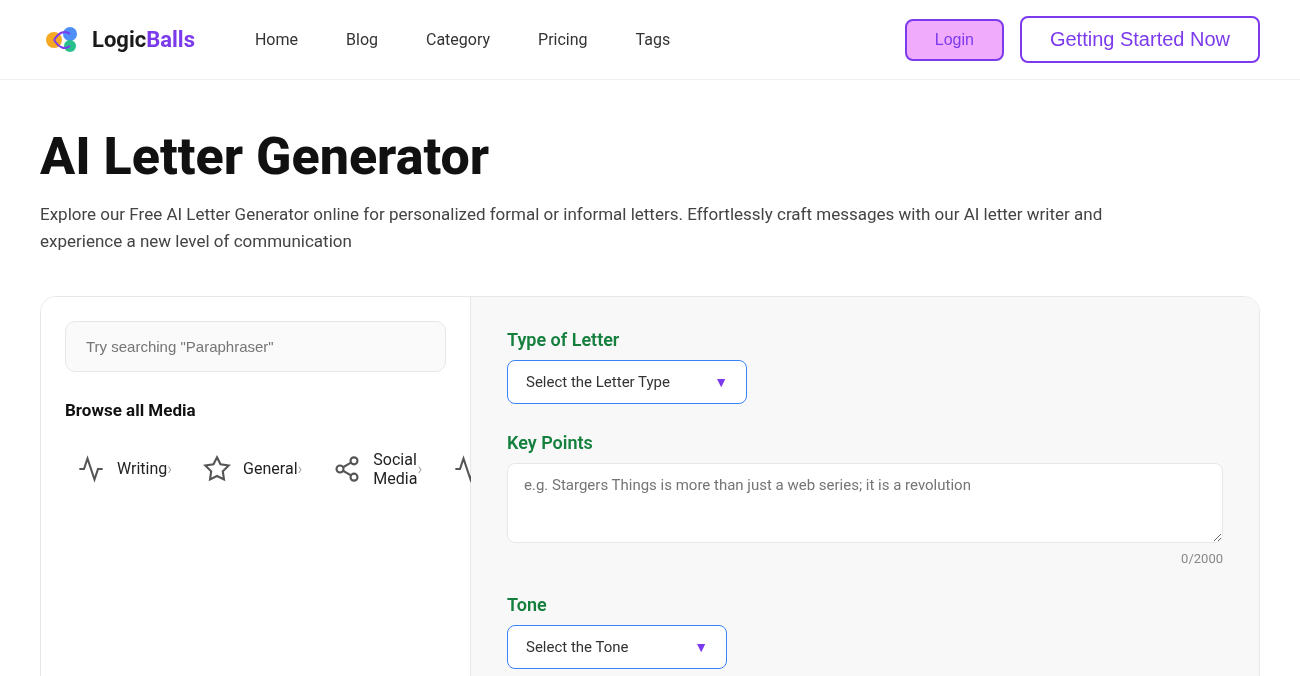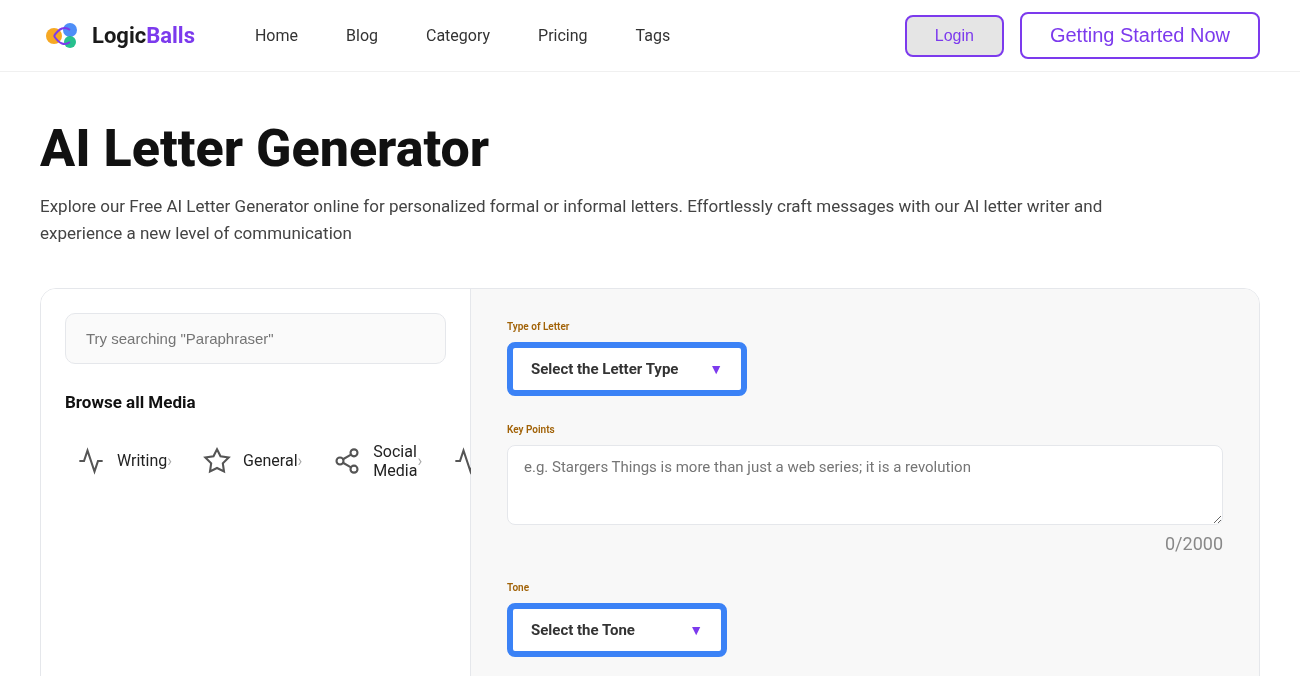--- a/index.html
+++ b/index.html
@@ -13,21 +13,21 @@
       color: #1a1a1a;
       width: 1300px;
       min-height: 676px;
     }
 
     
     .navbar {
       display: flex;
       align-items: center;
       padding: 0 40px;
-      height: 72px;
+      height: 80px;
       border-bottom: 1px solid #f0f0f0;
       gap: 40px;
     }
     .logo {
       display: flex;
       align-items: center;
       gap: 8px;
       text-decoration: none;
       margin-right: 20px;
     }
@@ -61,21 +61,21 @@
     .nav-actions {
       display: flex;
       align-items: center;
       gap: 16px;
       margin-left: auto;
     }
     .btn-login {
       padding: 10px 28px;
       border: 2px solid #7c3aed;
       border-radius: 8px;
-      background: #e5e5e5;
+      background: #f0abfc;
       color: #7c3aed;
       font-size: 16px;
       font-weight: 500;
       cursor: pointer;
     }
     .btn-get-started {
       padding: 10px 28px;
       border: 2px solid #7c3aed;
       border-radius: 8px;
       background: #fff;
@@ -182,41 +182,40 @@
       flex: 1;
       background: #f8f8f8;
       padding: 32px 36px;
     }
 
     .form-group {
       margin-bottom: 28px;
     }
 
     .form-label {
-      font-size: 10px;
+      font-size: 18px;
       font-weight: 600;
-      color: #a16207;
+      color: #15803d;
       margin-bottom: 10px;
       display: block;
     }
 
     .select-dropdown {
       display: flex;
       align-items: center;
       justify-content: space-between;
       padding: 12px 18px;
       background: #fff;
-      border: 6px solid #3b82f6;
+      border: 1px solid #3b82f6;
       border-radius: 8px;
       cursor: pointer;
       font-size: 15px;
       color: #333;
       min-width: 220px;
       width: fit-content;
-      font-weight: bold;
     }
 
     .select-dropdown.letter-type {
       min-width: 240px;
     }
 
     .dropdown-arrow {
       margin-left: 12px;
       color: #7c3aed;
       font-size: 14px;
@@ -231,21 +230,21 @@
       background: #fff;
       font-size: 15px;
       color: #999;
       resize: vertical;
       outline: none;
       font-family: inherit;
     }
 
     .char-count {
       text-align: right;
-      font-size: 18px;
+      font-size: 13px;
       color: #888;
       margin-top: 4px;
     }
   </style>
 </head>
 <body>
 
 <nav class="navbar">
   <a class="logo" href="#">
     <svg class="logo-icon" viewBox="0 0 44 44" fill="none" xmlns="http://www.w3.org/2000/svg">

